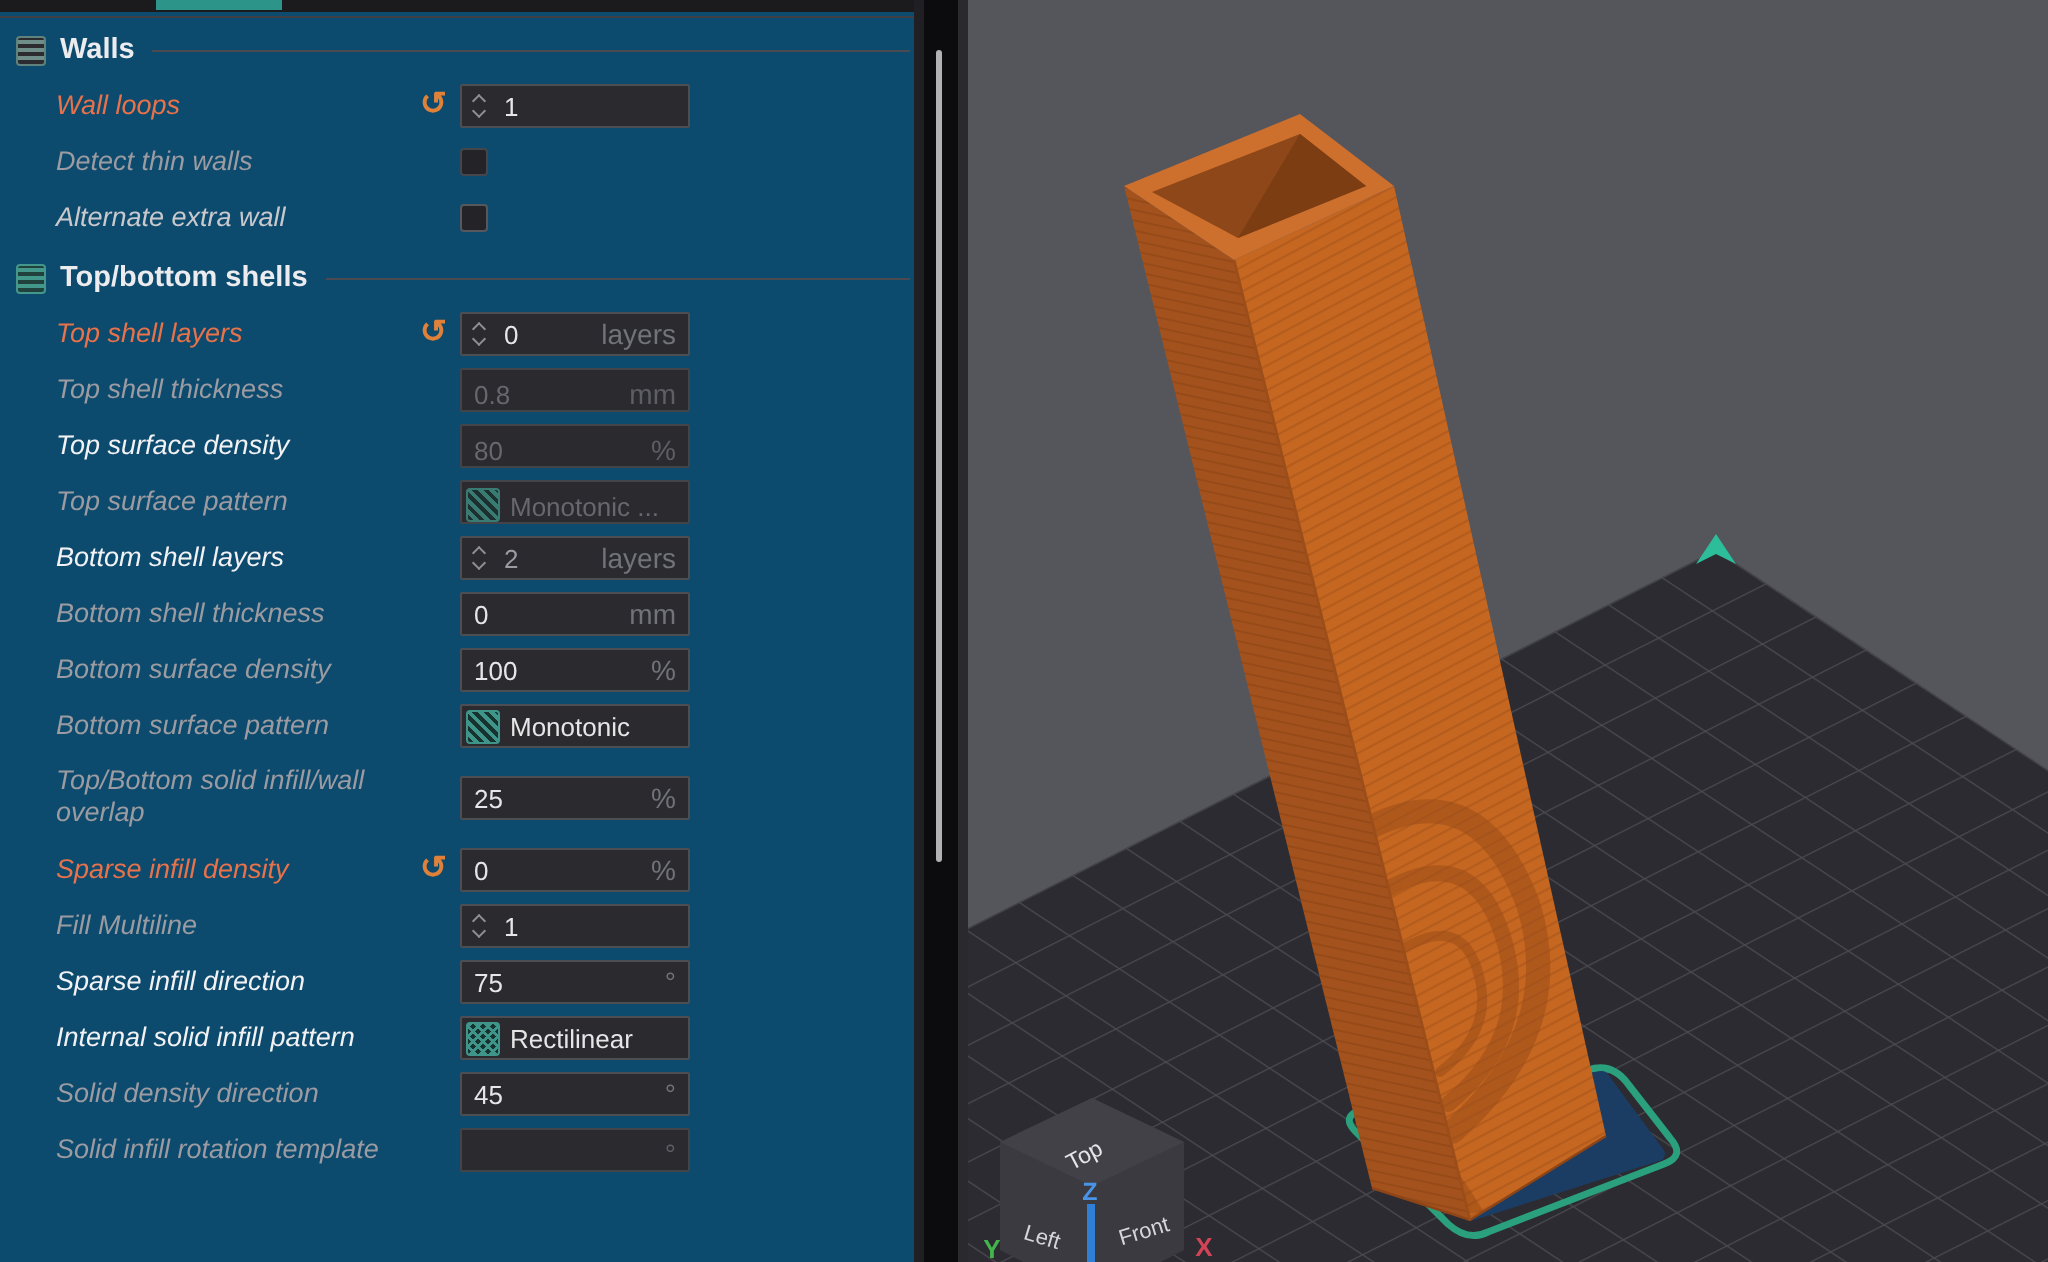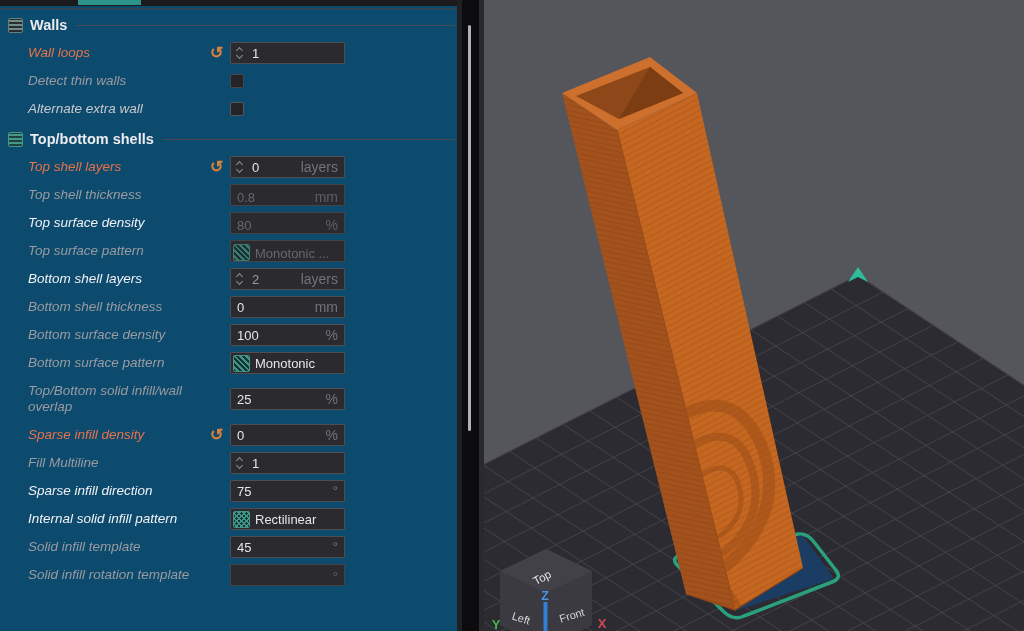--- a/index.html
+++ b/index.html
@@ -209,21 +209,21 @@
         </div>
       </div>
       <div class="row">
         <span class="lbl lbl-bright">Internal solid infill pattern</span>
         <div class="field">
           <span class="chip chip-rectilinear"></span>
           <span class="val">Rectilinear</span>
         </div>
       </div>
       <div class="row">
-        <span class="lbl lbl-grey">Solid infill template</span>
+        <span class="lbl lbl-grey">Solid density direction</span>
         <div class="field">
           <span class="val">45</span>
           <span class="unit">°</span>
         </div>
       </div>
       <div class="row">
         <span class="lbl lbl-grey">Solid infill rotation template</span>
         <div class="field disabled">
           <span class="val"></span>
           <span class="unit">°</span>

